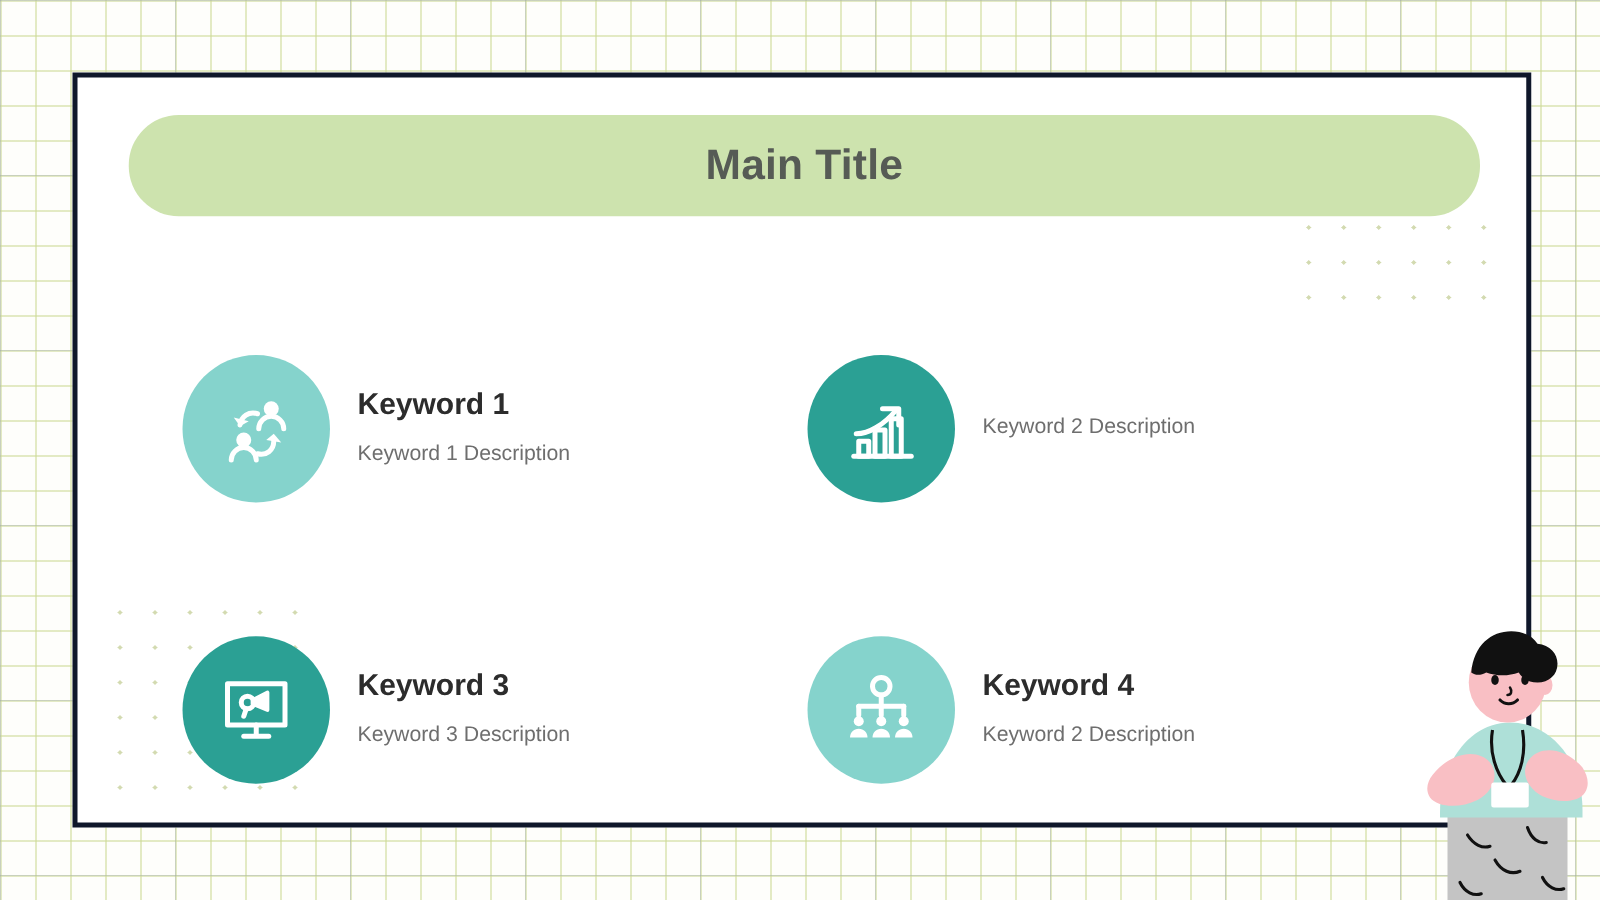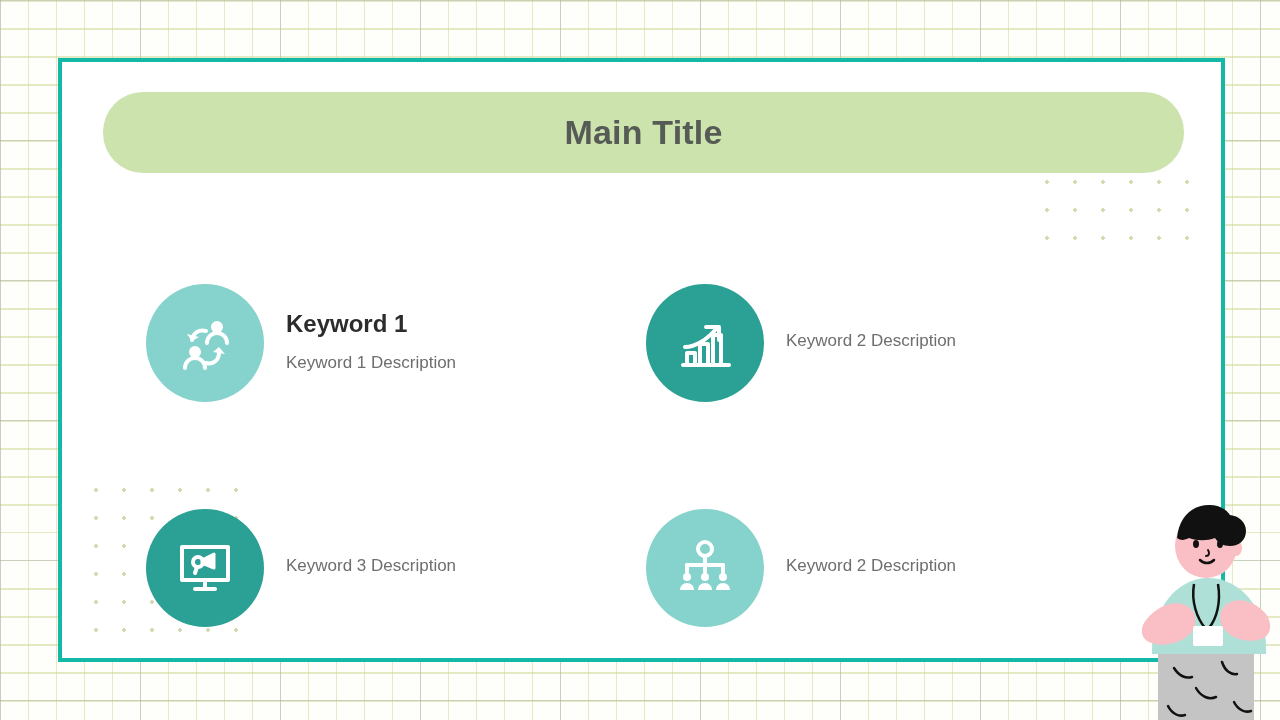--- a/index.html
+++ b/index.html
@@ -48,21 +48,21 @@
   }
 
   
   #card {
     position: absolute;
     left: 58px;
     top: 58px;
     width: 1167px;
     height: 604px;
     background: #FFFFFF;
-    border: 4px solid #14b8a6;
+    border: 4px solid #0f172a;
     z-index: 3;
     padding-left: 15px;
   }
 
   
   .dots {
     position: absolute;
     background-image: radial-gradient(rgba(196,206,150,0.75) 1.6px, rgba(0,0,0,0) 1.7px);
     background-size: 28px 28px;
     pointer-events: none;
@@ -221,20 +221,21 @@
               <path d="M32 44v8"></path>
               <path d="M22 53h20"></path>
 
               <path d="M29 24l12-6v14l-12-5z" fill="#FFFFFF" stroke="#FFFFFF" stroke-width="3"></path>
               <circle cx="25" cy="26" r="5" fill="none"></circle>
               <path d="M24 31l-2 6"></path>
             </svg>
           </span>
         </div>
         <div class="item-text">
+          <div class="kw-title">Keyword 3</div>
           <div class="kw-desc">Keyword 3 Description</div>
         </div>
       </div>
 
       <div class="item">
         <div class="icon-circle" style="background:#85D3CC;">
           <span>
             <svg viewBox="0 0 64 64" fill="none" stroke="#FFFFFF" stroke-width="4" stroke-linecap="round" stroke-linejoin="round">
 
               <circle cx="32" cy="13" r="7"></circle>
@@ -246,20 +247,21 @@
               <circle cx="14" cy="41" r="4" fill="#FFFFFF" stroke="none"></circle>
               <path d="M7 54c0-4 3-7 7-7s7 3 7 7" fill="#FFFFFF" stroke="none"></path>
               <circle cx="32" cy="41" r="4" fill="#FFFFFF" stroke="none"></circle>
               <path d="M25 54c0-4 3-7 7-7s7 3 7 7" fill="#FFFFFF" stroke="none"></path>
               <circle cx="50" cy="41" r="4" fill="#FFFFFF" stroke="none"></circle>
               <path d="M43 54c0-4 3-7 7-7s7 3 7 7" fill="#FFFFFF" stroke="none"></path>
             </svg>
           </span>
         </div>
         <div class="item-text">
+          <div class="kw-title">Keyword 4</div>
           <div class="kw-desc">Keyword 2 Description</div>
         </div>
       </div>
 
     </div>
   </div>
 
   <div id="character">
     <svg viewBox="0 0 150 230" fill="none">
 

